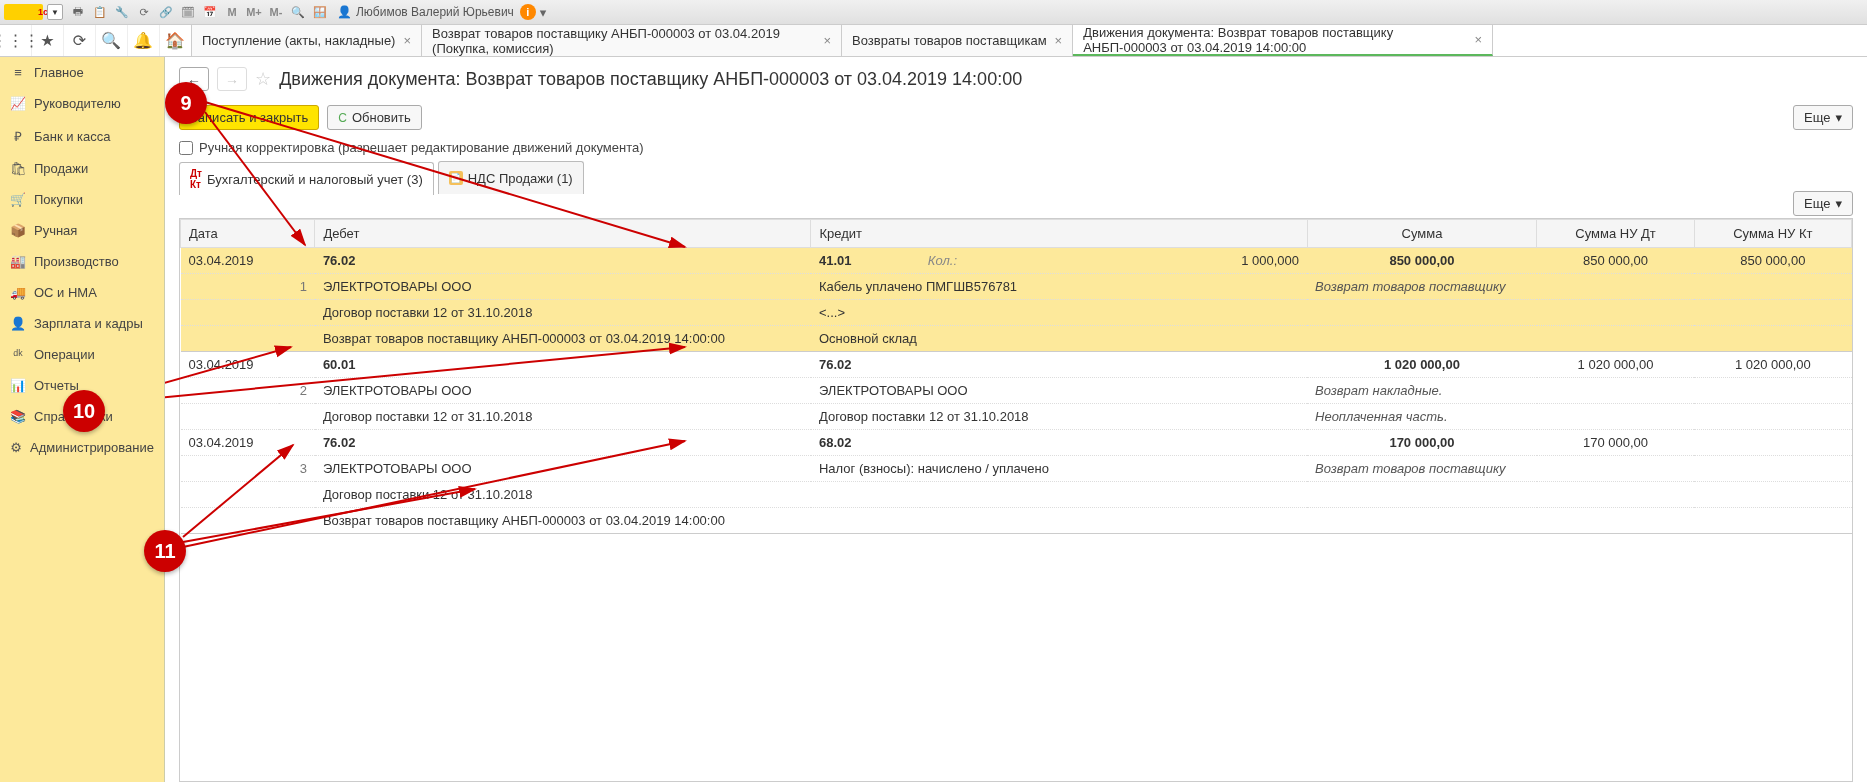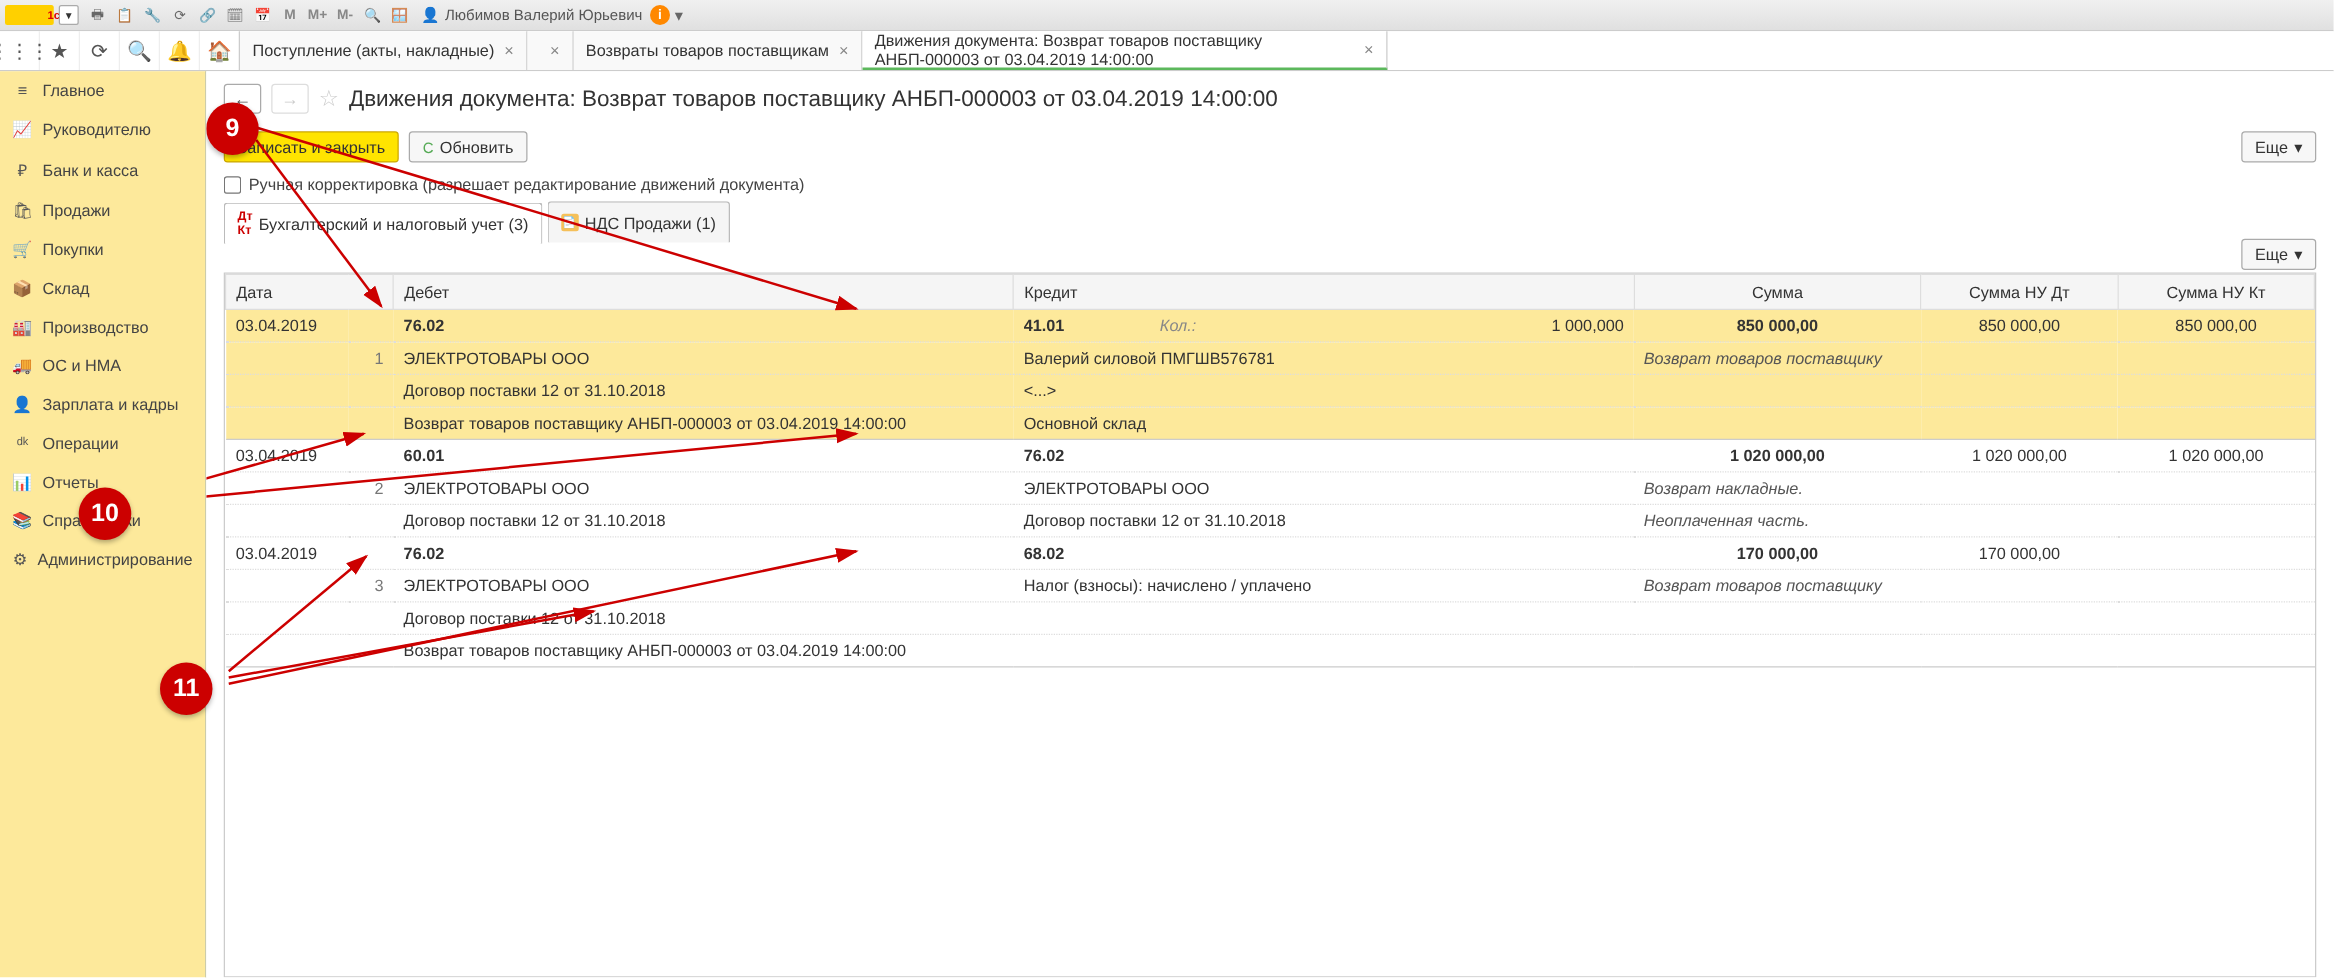--- a/index.html
+++ b/index.html
@@ -112,20 +112,21 @@
   <div class="icon-btn">⟳</div>
   <div class="icon-btn">🔍</div>
   <div class="icon-btn">🔔</div>
   <div class="icon-btn home-btn">🏠</div>
   <div class="tabs-area" id="tabs-area">
       <div class="tab">
         <span>Поступление (акты, накладные)</span>
         <span class="tab-close">×</span>
       </div>
       <div class="tab">
+        <span>Возврат товаров поставщику АНБП-000003 от 03.04.2019 (Покупка, комиссия)</span>
         <span class="tab-close">×</span>
       </div>
       <div class="tab">
         <span>Возвраты товаров поставщикам</span>
         <span class="tab-close">×</span>
       </div>
       <div class="tab active">
         <span>Движения документа: Возврат товаров поставщику АНБП-000003 от 03.04.2019 14:00:00</span>
         <span class="tab-close">×</span>
       </div>
@@ -150,21 +151,21 @@
       <div class="sidebar-item">
         <span class="s-icon">🛍</span>
         <span>Продажи</span>
       </div>
       <div class="sidebar-item">
         <span class="s-icon">🛒</span>
         <span>Покупки</span>
       </div>
       <div class="sidebar-item">
         <span class="s-icon">📦</span>
-        <span>Склад</span>
+        <span>Ручная</span>
       </div>
       <div class="sidebar-item">
         <span class="s-icon">🏭</span>
         <span>Производство</span>
       </div>
       <div class="sidebar-item">
         <span class="s-icon">🚚</span>
         <span>ОС и НМА</span>
       </div>
       <div class="sidebar-item">
@@ -252,21 +253,21 @@
     <td class="bold" style="width:90px">41.01</td>
     <td style="width:320px"><span class="gray">Кол.:</span><span style="float:right">1 000,000</span></td>
     <td class="sum bold">850 000,00</td>
     <td class="sum">850 000,00</td>
     <td class="sum">850 000,00</td>
               </tr>
               <tr class="hl">
     <td></td>
     <td class="num-col">1</td>
     <td>ЭЛЕКТРОТОВАРЫ ООО</td>
-    <td colspan="2">Валерий силовой ПМГШВ576781</td>
+    <td colspan="2">Кабель уплачено ПМГШВ576781</td>
     <td class="italic">Возврат товаров поставщику</td>
     <td></td>
                 <td></td>
               </tr>
               <tr class="hl">
     <td></td>
                 <td></td>
     <td>Договор поставки 12 от 31.10.2018</td>
     <td colspan="2">&lt;...&gt;</td>
     <td class="italic"></td>
@@ -371,15 +372,15 @@
     </svg>
     <div class="callout" style="left:0;top:25px">
         <div class="circle">9</div>
       </div>
   </div>
 </div>
 
 <div class="callout" style="left:63px;top:390px">
     <div class="circle">10</div>
   </div>
-<div class="callout" style="left:128px;top:530px">
+<div class="callout" style="left:144px;top:530px">
     <div class="circle">11</div>
   </div>
 
 </body></html>

